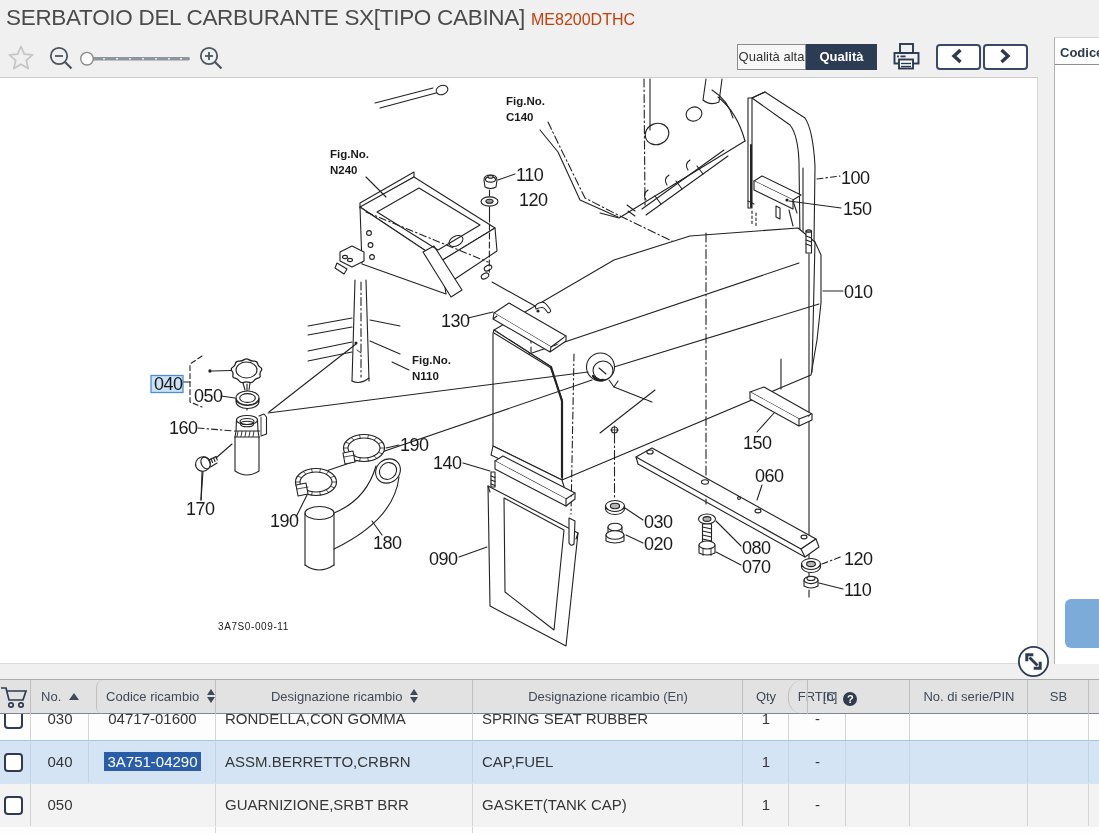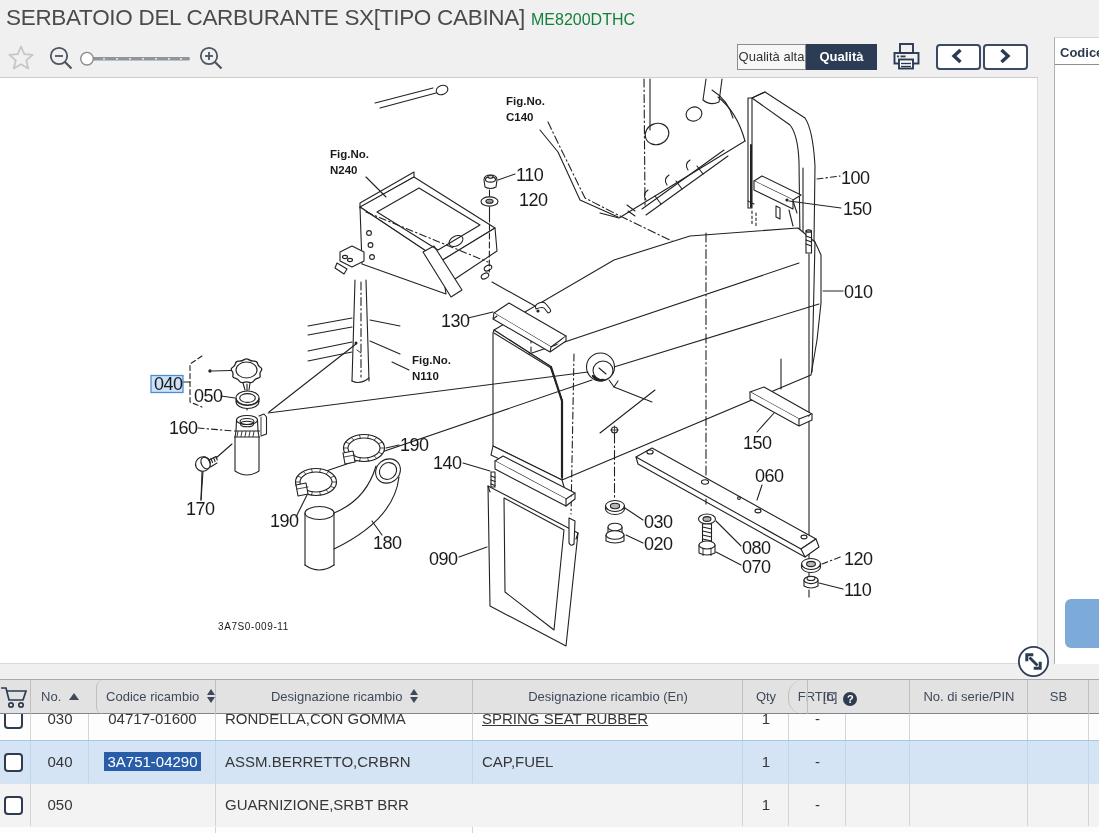--- a/index.html
+++ b/index.html
@@ -1,17 +1,17 @@
 <!DOCTYPE html>
 <html><head><meta charset="utf-8">
 <style>
 html,body{margin:0;padding:0;width:1099px;height:833px;overflow:hidden;background:#f0f0f0;font-family:"Liberation Sans",sans-serif;}
 .abs{position:absolute;}
 #title{left:6px;top:5px;font-size:22.5px;letter-spacing:-0.3px;color:#4b4b4b;white-space:nowrap;}
-#code{left:531px;top:11px;font-size:16px;color:#15803d;text-align:right;}
+#code{left:531px;top:11px;font-size:16px;color:#c2410c;text-align:right;}
 #toolbar-border{left:0;top:77px;width:1038px;height:1px;background:#cccccc;}
 #diagram{left:0;top:78px;width:1037px;height:585px;background:#ffffff;border-right:1px solid #d9d9d9;border-bottom:1px solid #d9d9d9;}
 .qbtn{top:44px;height:24px;font-size:13px;line-height:24px;text-align:center;white-space:nowrap;}
 #qalta{left:737px;width:67px;background:#f7f7f7;border:1px solid #8b8b8b;color:#333;}
 #qual{left:806px;width:69px;background:#2d3c55;color:#fff;font-weight:bold;border:1px solid #2d3c55;}
 .navbtn{top:44px;width:41px;height:22px;background:#fff;border:2px solid #3a4a63;border-radius:4px;}
 #rpanel{left:1054px;top:37px;width:45px;height:626px;background:#fff;border-left:1px solid #b0b0b0;border-top:1px solid #d5d5d5;}
 #rphead{position:absolute;left:0;top:0;width:45px;height:26px;border-bottom:1px solid #8f8f8f;}
 #rphead span{position:absolute;left:5px;top:7px;font-size:13px;font-weight:bold;color:#2c3a4e;}
 #bluebtn{position:absolute;left:10px;top:561px;width:42px;height:49px;background:#7cabd9;border-radius:6px;}
@@ -363,21 +363,21 @@
  <line x1="12.5" y1="12.5" x2="20.5" y2="20.5" stroke="#2d3c55" stroke-width="2.8"></line>
  <path d="M8.3 8.3 L16.3 8.3 L16.3 11.3 L11.3 11.3 L11.3 16.3 L8.3 16.3 Z" fill="#2d3c55"></path>
  <path d="M24.7 24.7 L16.7 24.7 L16.7 21.7 L21.7 21.7 L21.7 16.7 L24.7 16.7 Z" fill="#2d3c55"></path>
 </svg>
 <div class="abs" id="tablewrap">
  <div class="trow" style="top:19px;background:#fdfdfd;border-bottom:1px solid #cccccc;">
   <div class="cbx" style="top:12px;"></div>
   <div class="tcell ctr" style="left:30px;width:58px;">030</div>
   <div class="tcell ctr" style="left:88px;width:127px;">04717-01600</div>
   <div class="tcell lft" style="left:215px;width:248px;">RONDELLA,CON GOMMA</div>
-  <div class="tcell lft" style="left:472px;width:261px;text-decoration:underline;">SPRING SEAT RUBBER</div>
+  <div class="tcell lft" style="left:472px;width:261px;">SPRING SEAT RUBBER</div>
   <div class="tcell ctr" style="left:742px;width:46px;">1</div>
   <div class="tcell ctr" style="left:788px;width:57px;">-</div>
   <div class="tcell" style="left:845px;width:64px;"></div>
   <div class="tcell" style="left:909px;width:118px;"></div>
   <div class="tcell" style="left:1027px;width:61px;"></div>
   <div class="tcell" style="left:1088px;width:10px;"></div>
  </div>
  <div class="trow" style="top:62px;background:#d4e4f4;border-bottom:1px solid #a9c6e0;border-top:1px solid #a9c6e0;margin-top:-1px;">
   <div class="cbx" style="top:12px;"></div>
   <div class="tcell ctr" style="left:30px;width:58px;border-color:#c2d6ea;">040</div>
@@ -388,20 +388,21 @@
   <div class="tcell ctr" style="left:788px;width:57px;border-color:#c2d6ea;">-</div>
   <div class="tcell" style="left:845px;width:64px;border-color:#c2d6ea;"></div>
   <div class="tcell" style="left:909px;width:118px;border-color:#c2d6ea;"></div>
   <div class="tcell" style="left:1027px;width:61px;border-color:#c2d6ea;"></div>
   <div class="tcell" style="left:1088px;width:10px;border-color:#c2d6ea;"></div>
  </div>
  <div class="trow" style="top:105px;background:#f3f3f3;border-bottom:1px solid #cccccc;">
   <div class="cbx" style="top:12px;"></div>
   <div class="tcell ctr" style="left:30px;width:58px;">050</div>
   <div class="tcell lft" style="left:215px;width:248px;">GUARNIZIONE,SRBT BRR</div>
+  <div class="tcell lft" style="left:472px;width:261px;">GASKET(TANK CAP)</div>
   <div class="tcell ctr" style="left:742px;width:46px;">1</div>
   <div class="tcell ctr" style="left:788px;width:57px;">-</div>
   <div class="tcell" style="left:845px;width:64px;"></div>
   <div class="tcell" style="left:909px;width:118px;"></div>
   <div class="tcell" style="left:1027px;width:61px;"></div>
   <div class="tcell" style="left:1088px;width:10px;"></div>
  </div>
  <div class="trow" style="top:148px;background:#fdfdfd;">
   <div class="tcell" style="left:215px;width:248px;"></div>
   <div class="tcell" style="left:472px;width:261px;"></div>

